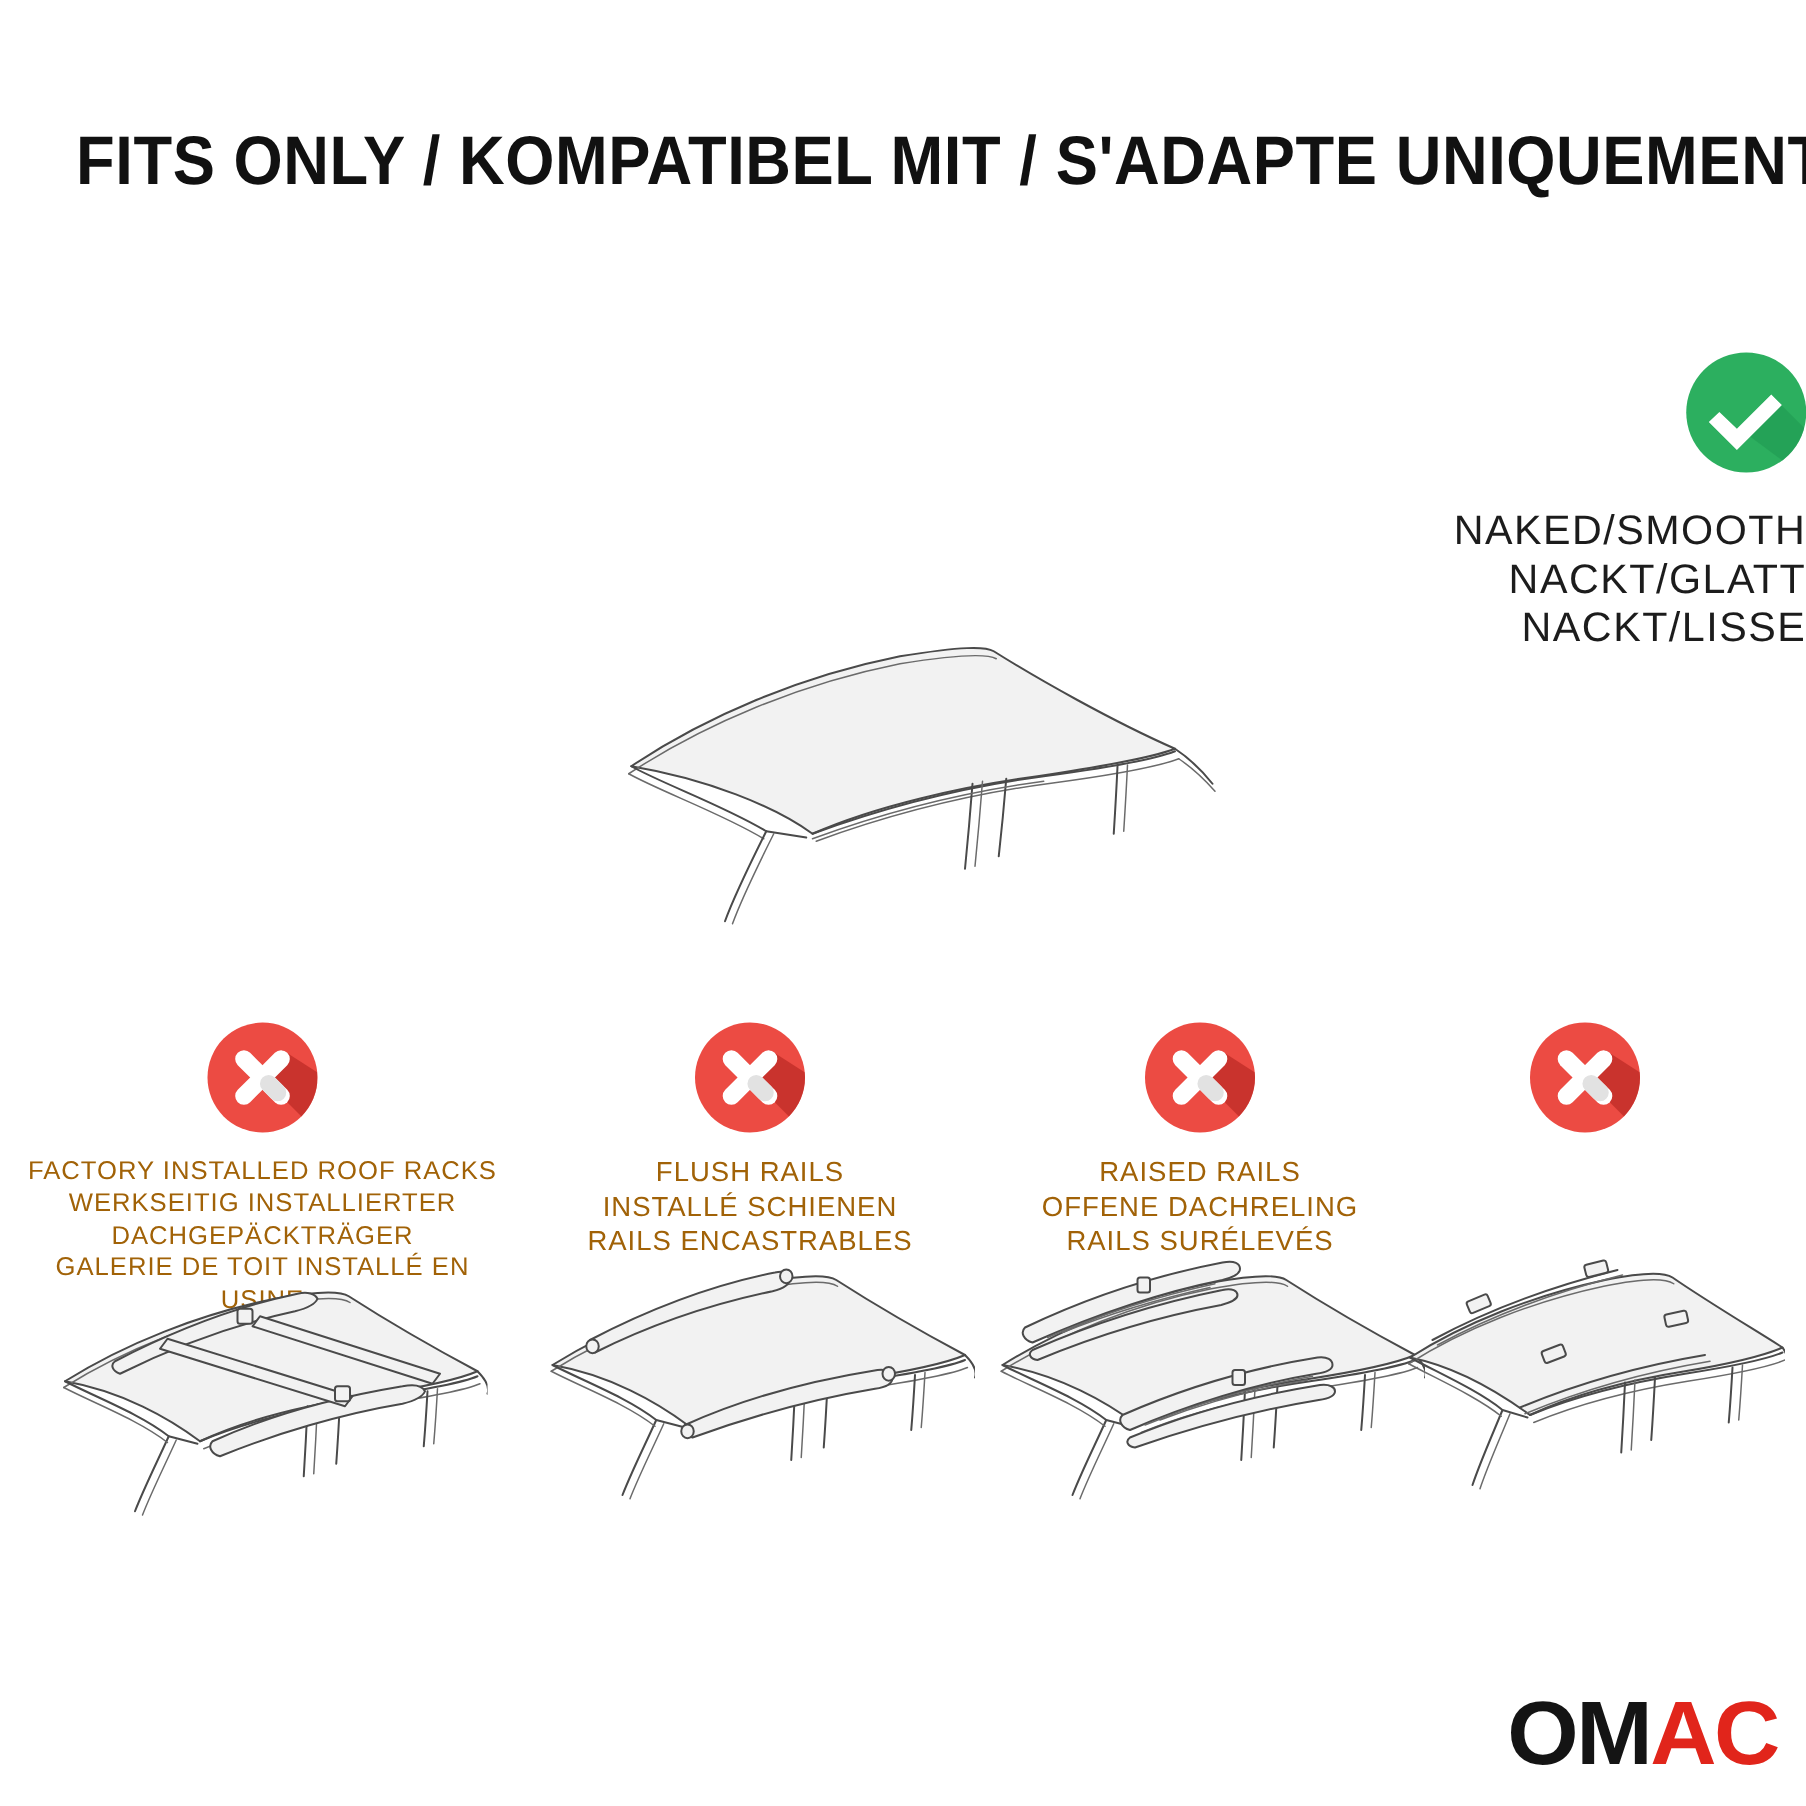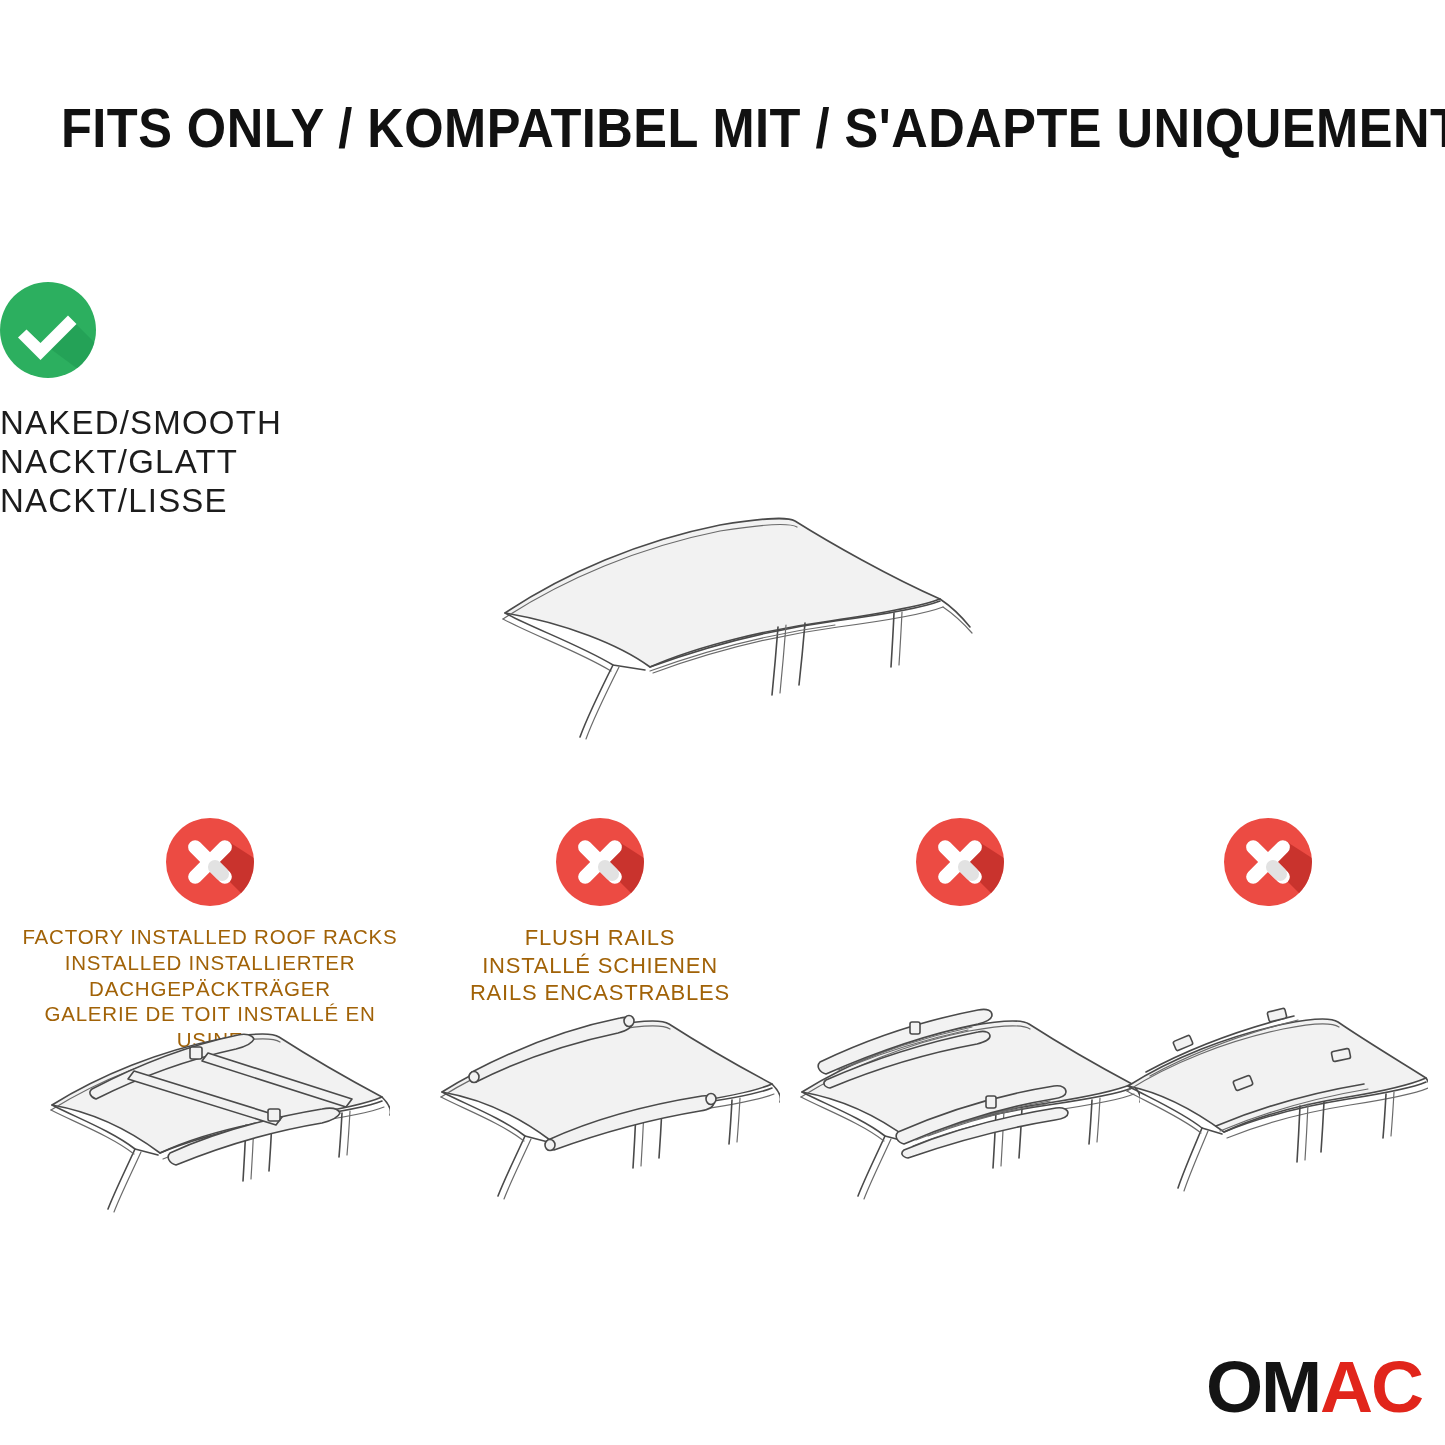--- a/index.html
+++ b/index.html
@@ -26,21 +26,21 @@
     color:#111111;
     transform:scaleX(0.92);
     transform-origin:center;
     white-space:nowrap;
   }
 
   
   .top-block{
     position:absolute;
     left:0;right:0;top:282px;
-    text-align:left;
+    text-align:right;
   }
   .badge{
     position:relative;
     display:inline-block;
     border-radius:50%;
     overflow:hidden;
   }
   .badge.green{
     width:96px;height:96px;
     background:#2CAF5F;
@@ -188,21 +188,21 @@
             <g fill="#ffffff">
               <rect x="16" y="37" width="56" height="14" rx="7" transform="rotate(45 44 44)"></rect>
               <rect x="16" y="37" width="56" height="14" rx="7" transform="rotate(-45 44 44)"></rect>
             </g>
             <rect x="44" y="37" width="24" height="14" rx="7" transform="rotate(45 44 44)" fill="#e2e2e2"></rect>
           </svg>
         </div>
       </div>
       <div class="col-label">
         <div>FACTORY INSTALLED ROOF RACKS</div>
-        <div>INSTALLED INSTALLIERTER</div>
+        <div>WERKSEITIG INSTALLIERTER</div>
         <div>DACHGEPÄCKTRÄGER</div>
         <div>GALERIE DE TOIT INSTALLÉ EN USINE</div>
       </div>
       <div class="col-illu">
         <svg width="360" height="220" viewBox="0 0 360 220">
 
           <path class="lnf" d="M22 92 C 70 62 130 38 190 26 C 228 19 243 20 249 24
                                C 277 42 322 68 352 84
                                C 336 91 300 98 268 103
                                C 220 110 168 122 130 140
@@ -302,20 +302,25 @@
           <svg width="88" height="88" viewBox="0 0 88 88">
             <path d="M44 44 L88 88 L88 40 L60 22 Z" fill="#BE2B26" opacity="0.75"></path>
             <g fill="#ffffff">
               <rect x="16" y="37" width="56" height="14" rx="7" transform="rotate(45 44 44)"></rect>
               <rect x="16" y="37" width="56" height="14" rx="7" transform="rotate(-45 44 44)"></rect>
             </g>
             <rect x="44" y="37" width="24" height="14" rx="7" transform="rotate(45 44 44)" fill="#e2e2e2"></rect>
           </svg>
         </div>
       </div>
+      <div class="col-label">
+        <div>RAISED RAILS</div>
+        <div>OFFENE DACHRELING</div>
+        <div>RAILS SURÉLEVÉS</div>
+      </div>
       <div class="col-illu">
         <svg width="360" height="220" viewBox="0 0 360 220">
           <path class="lnf" d="M22 92 C 70 62 130 38 190 26 C 228 19 243 20 249 24
                                C 277 42 322 68 352 84
                                C 336 91 300 98 268 103
                                C 220 110 168 122 130 140
                                C 106 122 68 100 22 92 Z" fill="#fdfdfd"></path>
           <path class="ln2" d="M21 97 C 69 67 129 43 189 31 C 227 24 244 25 250 29"></path>
           <path class="ln" d="M22 92 C 45 104 82 118 105 136 L 128 142"></path>
           <path class="ln" d="M105 136 C 95 158 85 178 78 196"></path>

